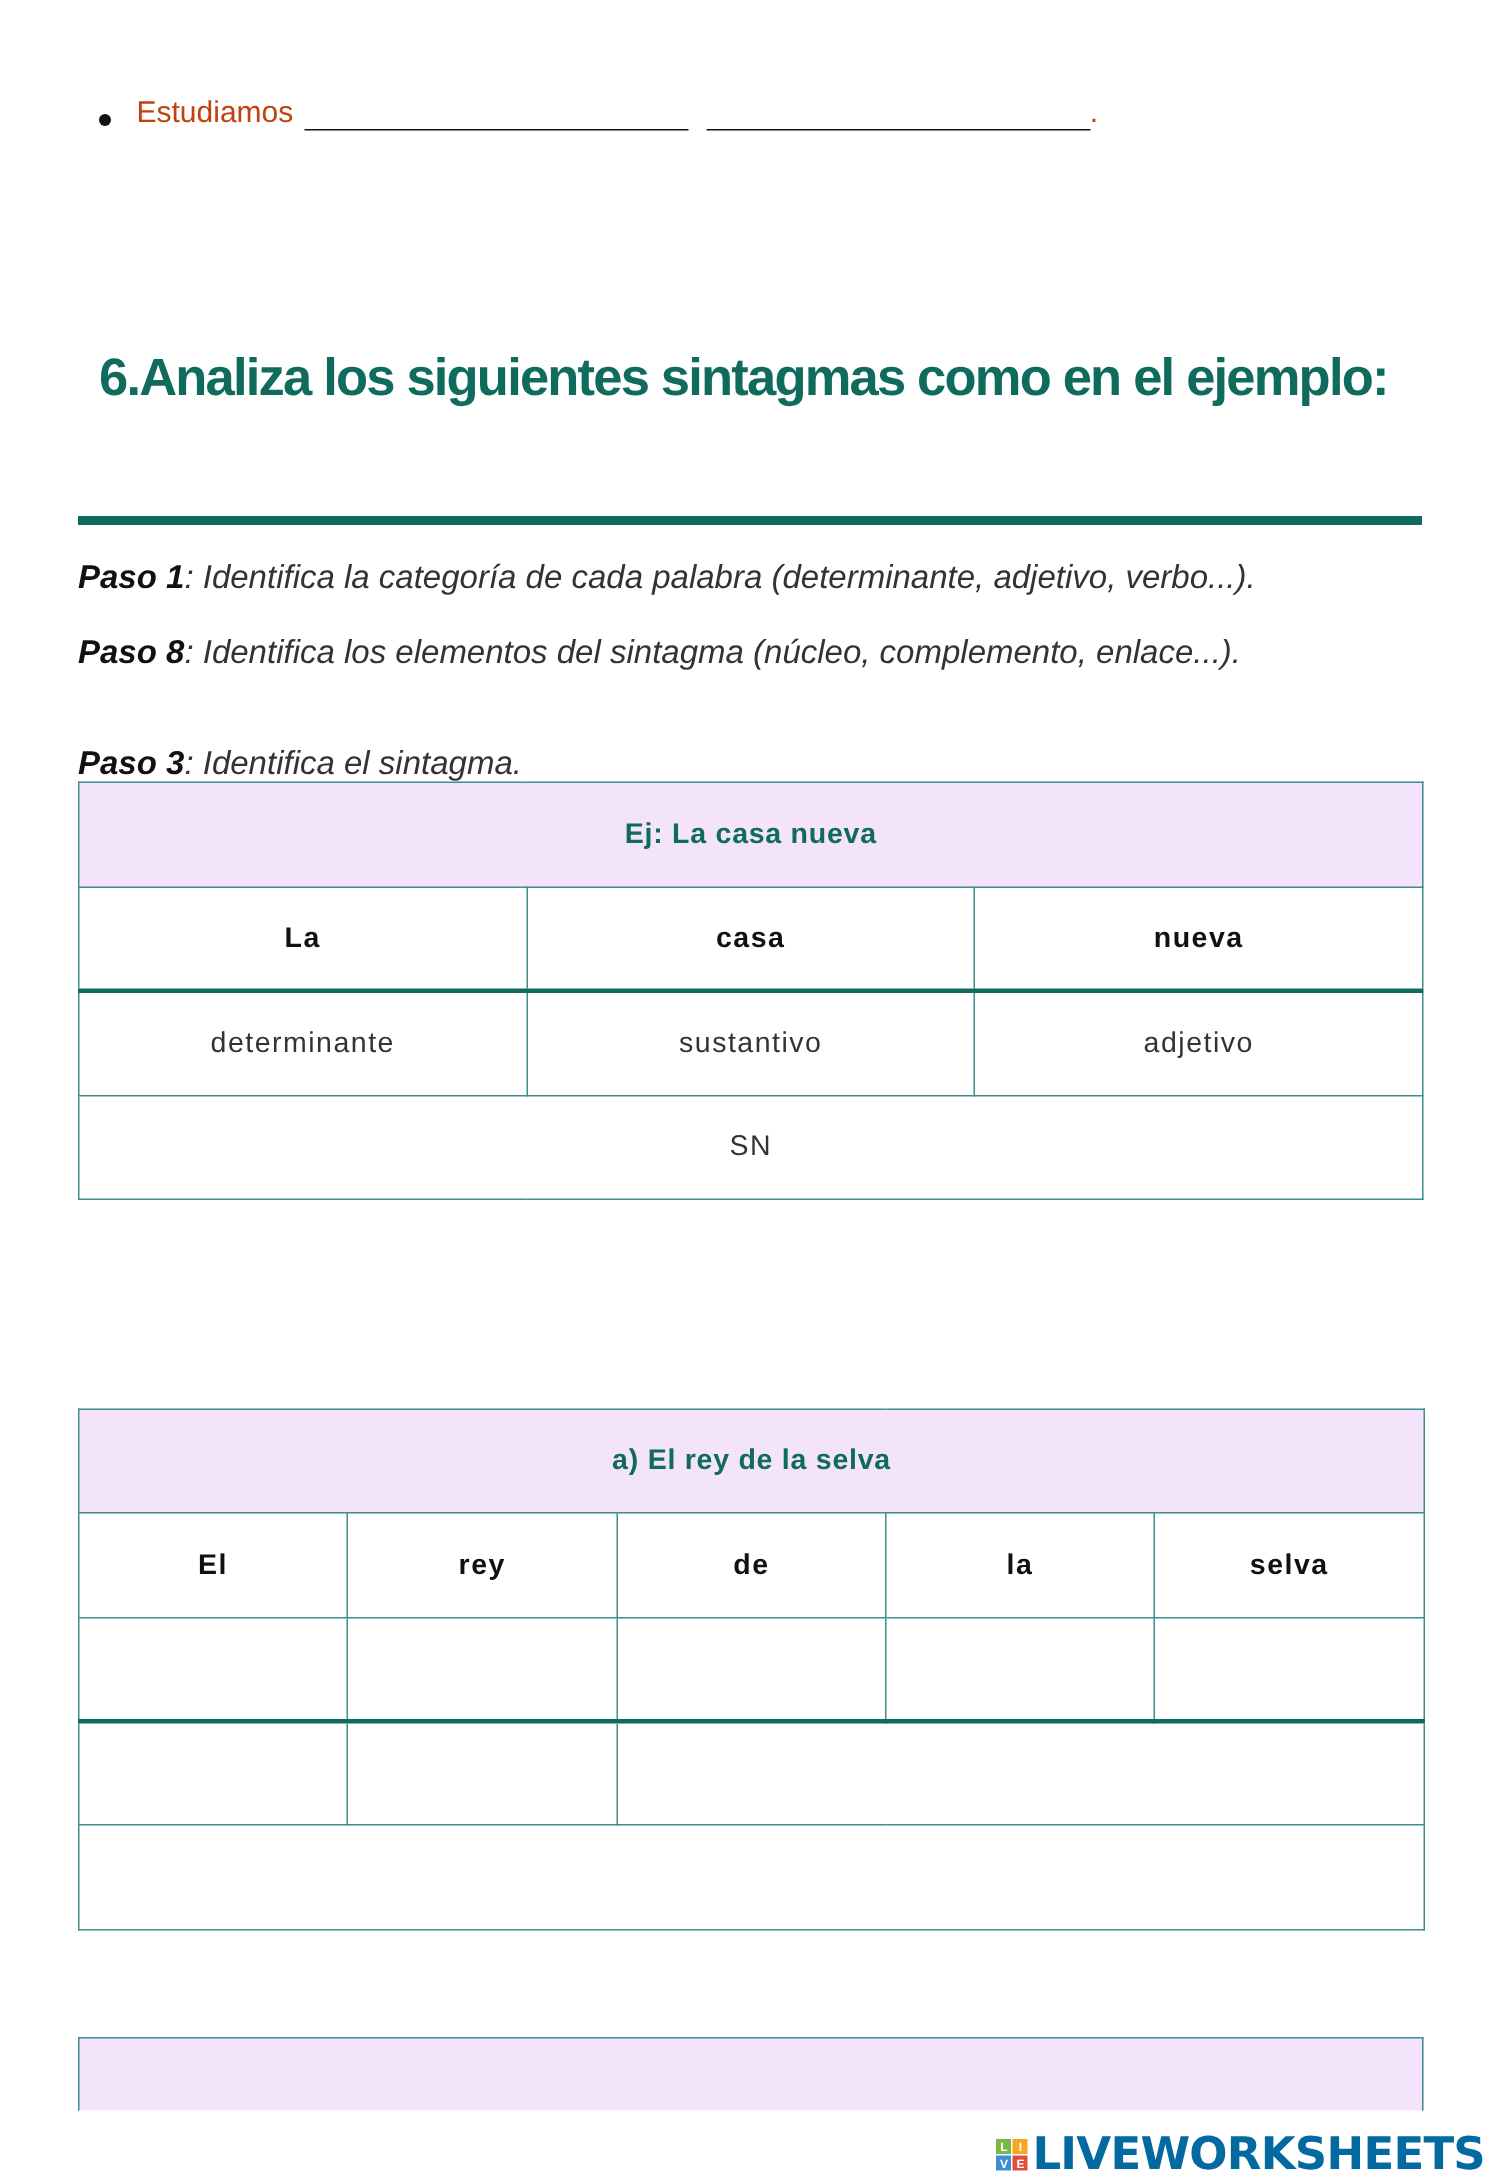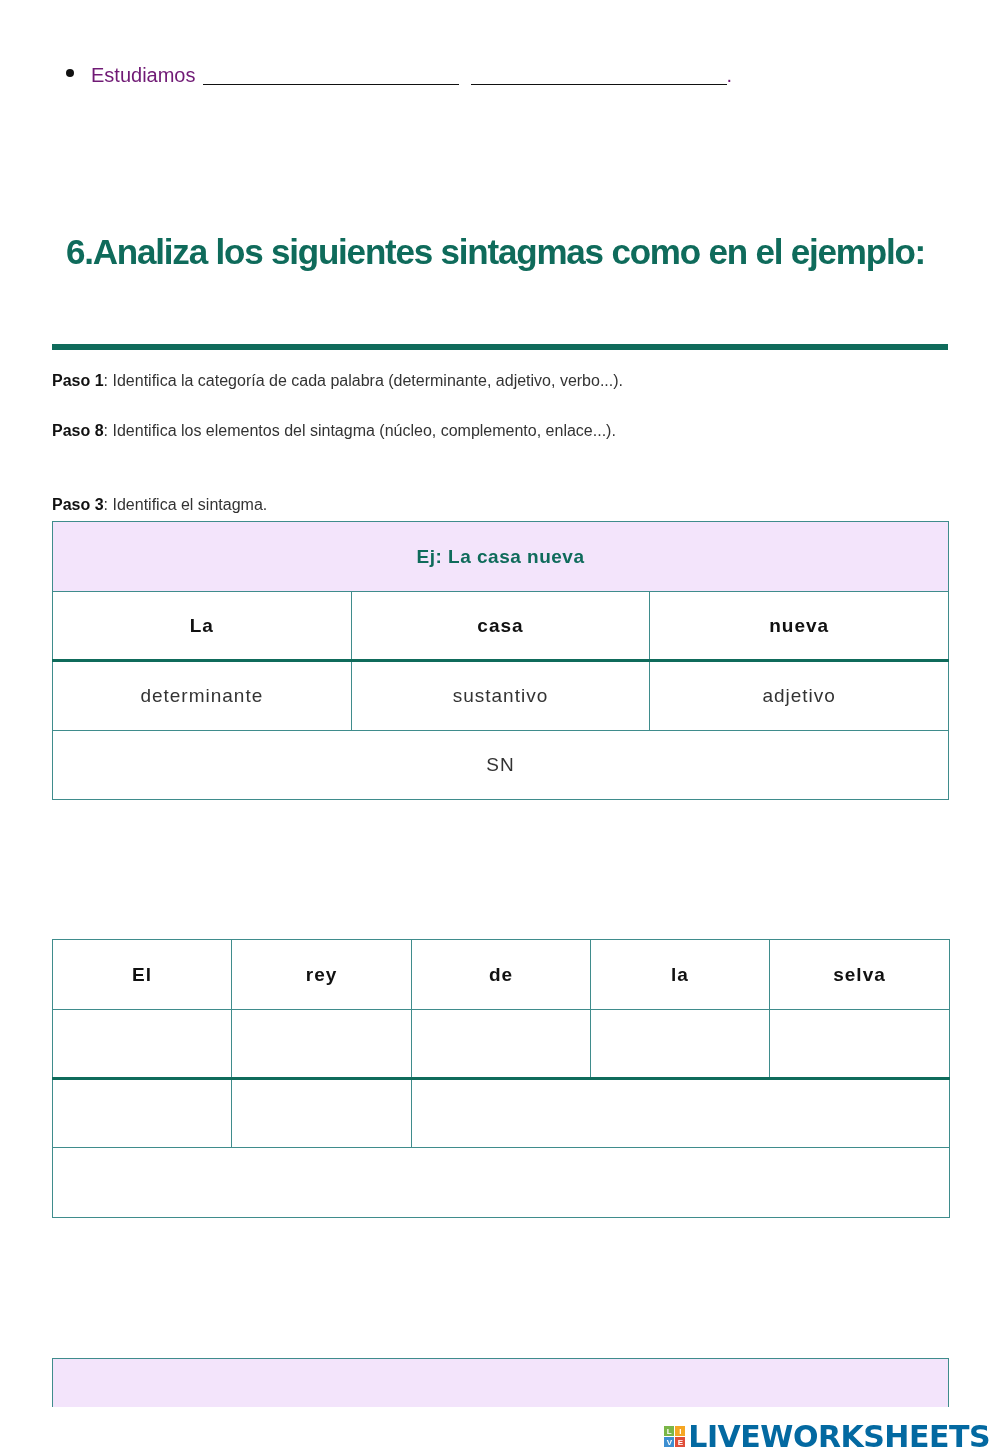--- a/index.html
+++ b/index.html
@@ -1,31 +1,31 @@
 <!DOCTYPE html>
 <html><head>
 <meta charset="utf-8">
 <style>
   html, body { margin:0; padding:0; }
   body {
     width:1000px; height:1456px; background:#ffffff; position:relative; overflow:hidden;
     font-family: "Liberation Sans", "DejaVu Sans", sans-serif; color:#222;
   }
   .abs { position:absolute; }
-  .bullet-line { left:66px; top:64px; font-size:20px; color:#701a75; display:flex; align-items:center; }
+  .bullet-line { left:66px; top:64px; font-size:20px; color:#c2410c; display:flex; align-items:flex-end; }
   .bullet-dot { width:8px; height:8px; border-radius:50%; background:#111; display:inline-block; margin-right:17px; position:relative; top:-3px; }
   .blank { display:inline-block; border-bottom:1.5px solid #111; height:18px; }
   .blank1 { width:256px; margin-left:7px; }
   .blank2 { width:256px; margin-left:12px; }
   .heading {
     left:66px; top:224px; width:860px; font-size:35px; font-weight:bold; color:#0f6b5b;
     line-height:56px; letter-spacing:-1.2px;
   }
   .rule { left:52px; top:344px; width:896px; height:6px; background:#0f6b5b; }
-  .paso { left:52px; font-size:16px; color:#333; }
+  .paso { left:52px; font-size:22px; color:#333;font-style:italic; }
   .paso b { color:#111; }
   table.grid {
     position:absolute; left:52px; width:897px; border-collapse:collapse; table-layout:fixed;
   }
   table.grid td {
     border:1.5px solid #3f8c8c; text-align:center; vertical-align:middle; padding:16px;
     font-size:19px; color:#333; letter-spacing:1px;
   }
   table.grid td.head {
     background:#f3e4fb; color:#0f6b5b; font-weight:bold; font-size:19px; letter-spacing:0.5px;
@@ -85,20 +85,23 @@
 
 <table class="grid" style="top:939px;">
   <colgroup>
     <col style="width:179px;">
       <col style="width:180px;">
       <col style="width:179px;">
       <col style="width:179px;">
       <col style="width:180px;">
   </colgroup>
   <tbody>
+      <tr style="height:69px;">
+    <td class="head" colspan="5">a) El rey de la selva</td>
+  </tr>
   <tr style="height:70px;">
     <td class="word">El</td>
     <td class="word">rey</td>
     <td class="word">de</td>
     <td class="word">la</td>
     <td class="word">selva</td>
   </tr>
   <tr style="height:69px;">
     <td></td>
     <td></td>

